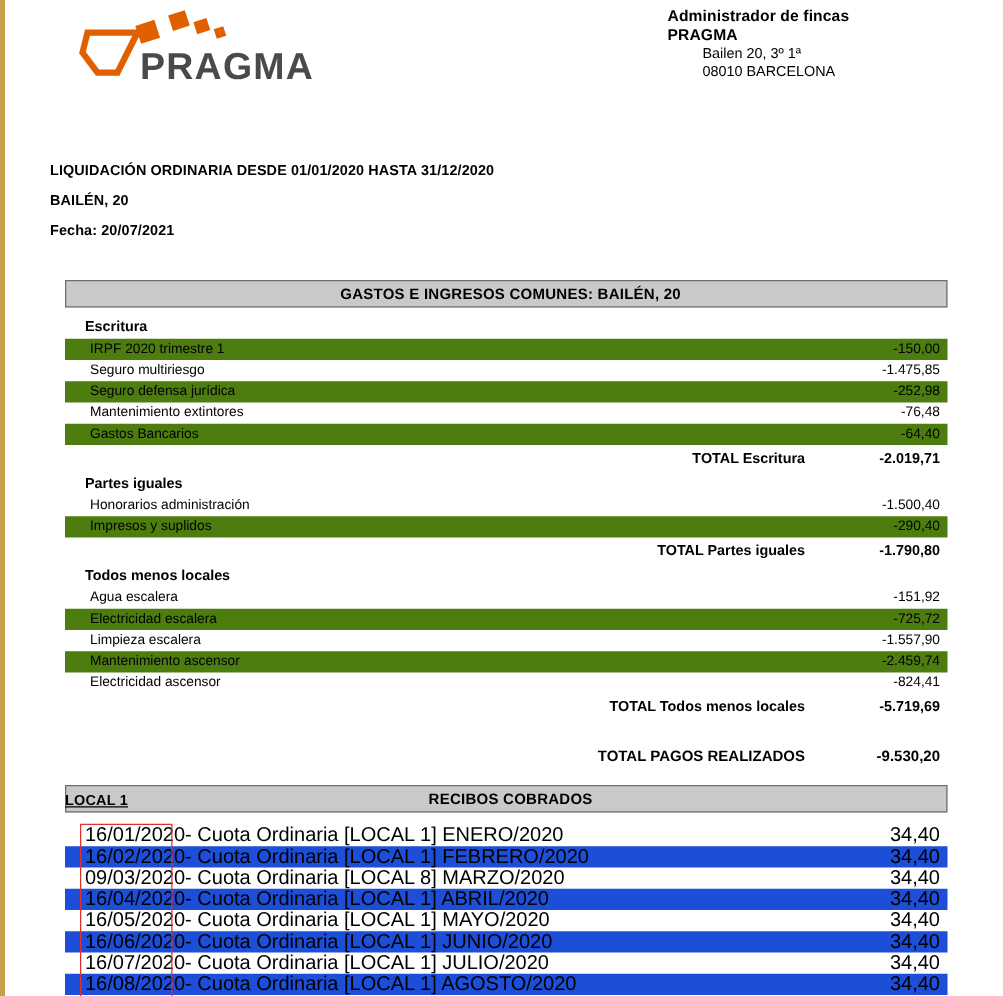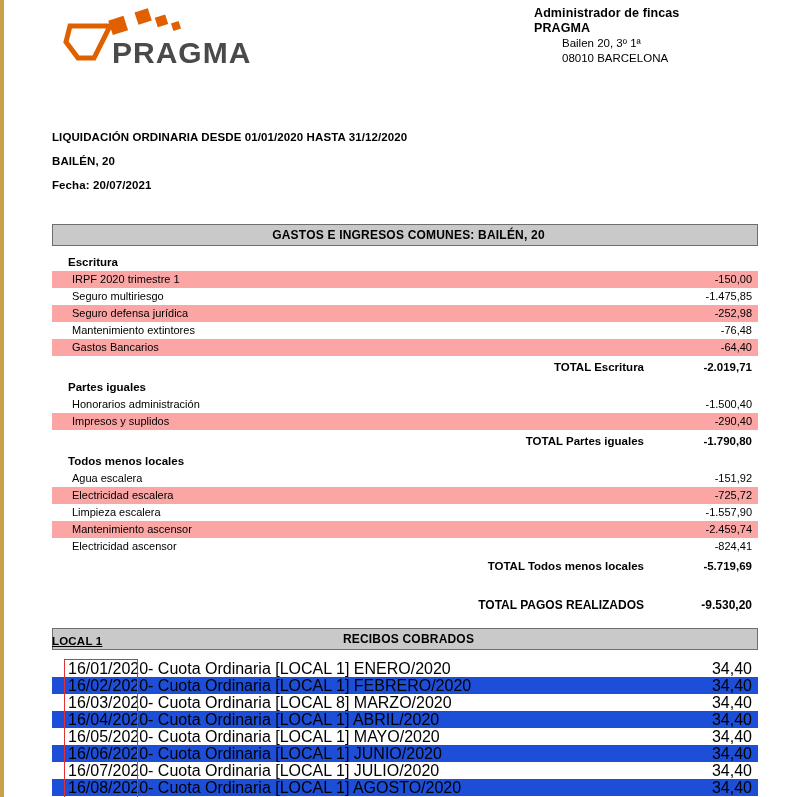--- a/index.html
+++ b/index.html
@@ -50,21 +50,21 @@
     font-size: 12.5px;
     letter-spacing: 0.1px;
   }
   .company-block .line {
     font-size: 11.5px;
     padding-left: 28px;
   }
   
   .titles {
     position: absolute;
-    left: 48px;
+    left: 36px;
     top: 131px;
     font-size: 11.5px;
   }
   .titles .t-line {
     font-weight: bold;
     margin-bottom: 12px;
     letter-spacing: 0.1px;
   }
   
   .section-bar {
@@ -98,21 +98,21 @@
     font-weight: bold;
     font-size: 11.5px;
     padding: 4px 0 3px 16px;
   }
   .row {
     display: flex;
     justify-content: space-between;
     padding: 1px 6px 1px 20px;
     line-height: 15px;
   }
-  .row.zebra { background: #fca5a5; }
+  .row.zebra { background: #4d7c0f; }
   .row .label { white-space: nowrap; }
   .row .amount { white-space: nowrap; }
   .total-row {
     display: flex;
     justify-content: flex-end;
     font-weight: bold;
     font-size: 11.5px;
     padding: 5px 6px 4px 0;
   }
   .total-row .t-label { margin-right: 0; }
@@ -286,21 +286,21 @@
         <span class="rdate">16/01/2020</span>
         <span class="rtext">- Cuota Ordinaria [LOCAL 1] ENERO/2020</span>
         <span class="ramount">34,40</span>
       </div>
       <div class="rrow zebra">
         <span class="rdate">16/02/2020</span>
         <span class="rtext">- Cuota Ordinaria [LOCAL 1] FEBRERO/2020</span>
         <span class="ramount">34,40</span>
       </div>
       <div class="rrow">
-        <span class="rdate">16/03/2020</span>
+        <span class="rdate">09/03/2020</span>
         <span class="rtext">- Cuota Ordinaria [LOCAL 8] MARZO/2020</span>
         <span class="ramount">34,40</span>
       </div>
       <div class="rrow zebra">
         <span class="rdate">16/04/2020</span>
         <span class="rtext">- Cuota Ordinaria [LOCAL 1] ABRIL/2020</span>
         <span class="ramount">34,40</span>
       </div>
       <div class="rrow">
         <span class="rdate">16/05/2020</span>

